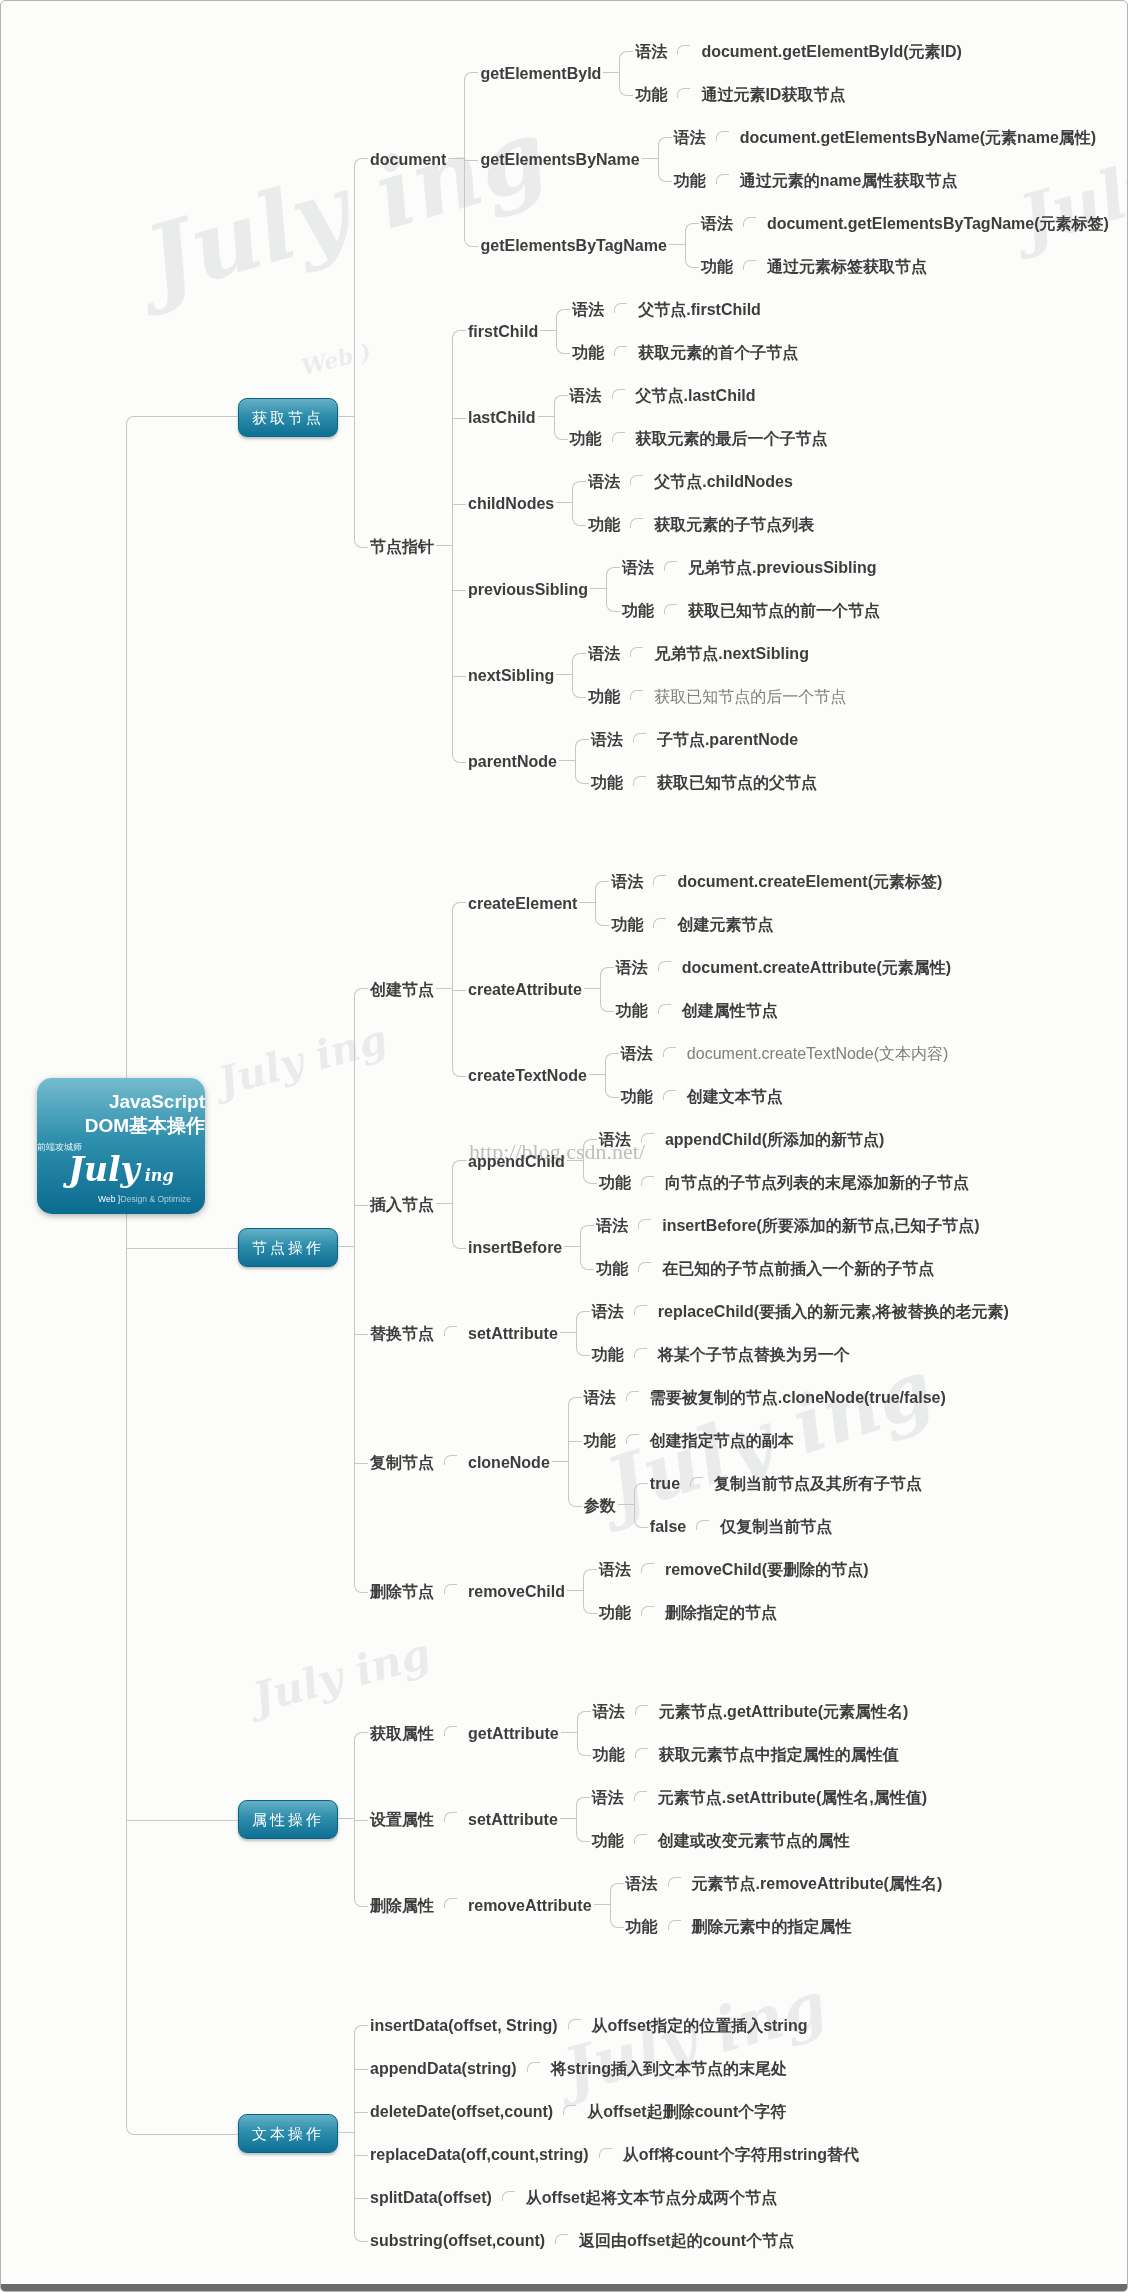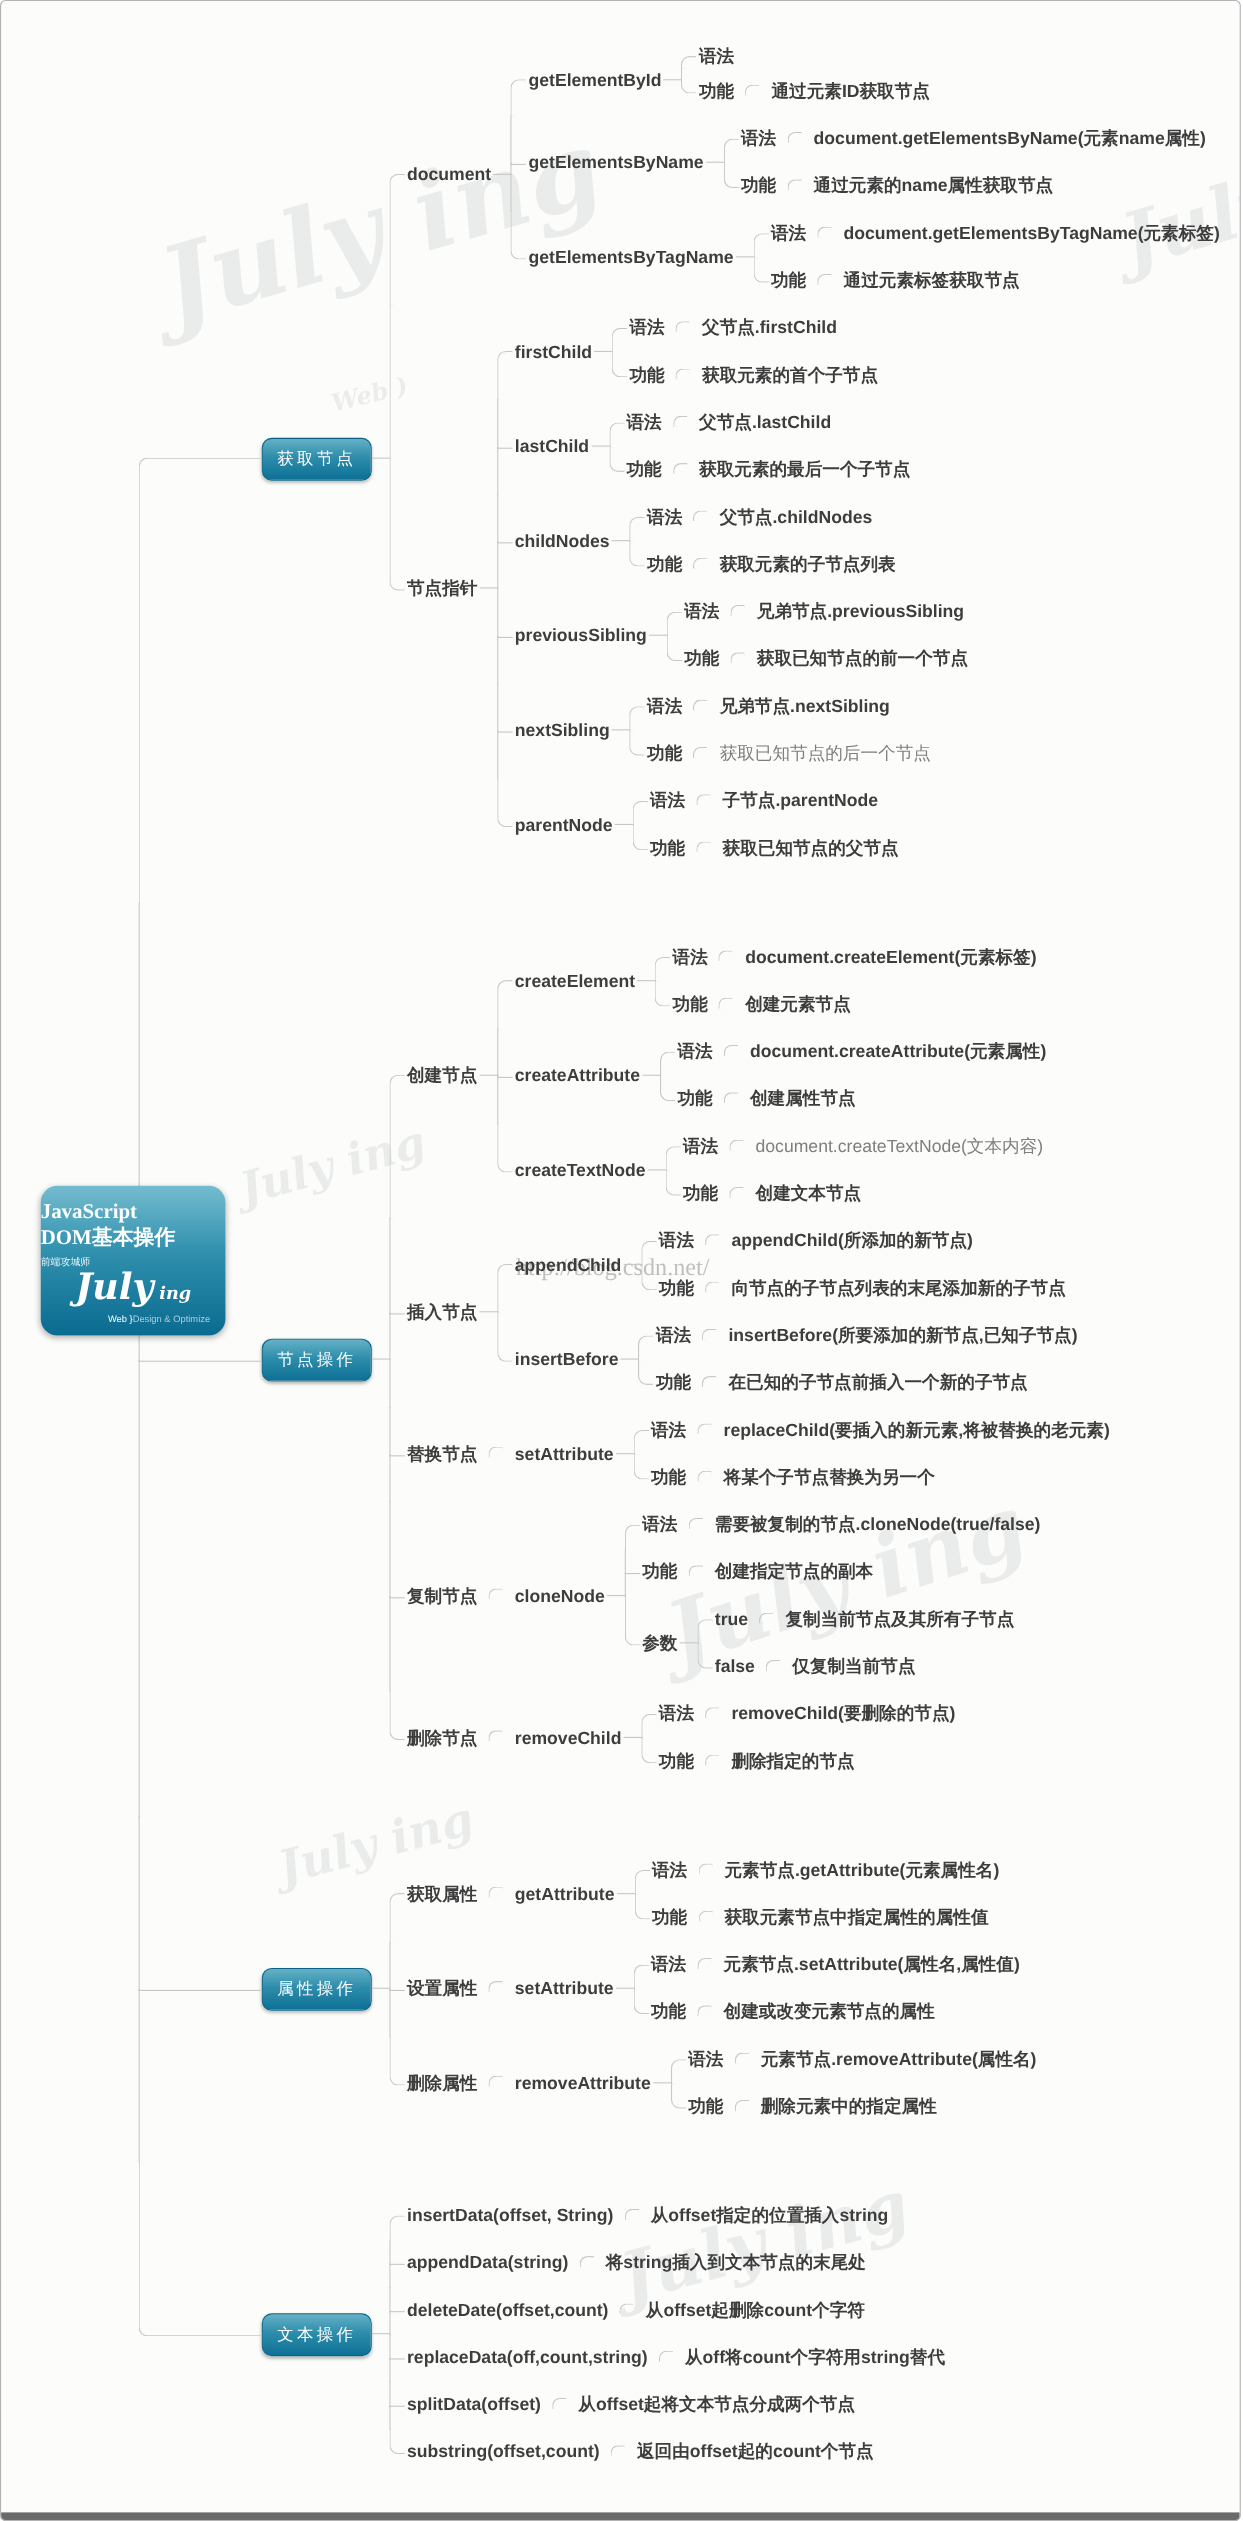--- a/index.html
+++ b/index.html
@@ -46,21 +46,21 @@
 
   
   .label.badge{background:linear-gradient(180deg,#64b1c6 0%,#2e8dab 45%,#0d7095 100%);
       color:#fff;font-weight:400;font-size:15px;letter-spacing:3px;padding:8px 13px;
       border-radius:9px;border:1px solid #0b6488;box-shadow:0 2px 3px rgba(0,0,0,0.25);}
 
   
   .root-card{position:relative;z-index:3;width:168px;height:136px;border-radius:15px;flex:none;
       background:linear-gradient(180deg,#74bccf 0%,#2f8fad 45%,#0a6b90 100%);
       box-shadow:0 2px 6px rgba(0,0,0,0.3);color:#fff;display:flex;flex-direction:column;}
-  .rc-title{font-size:19px;font-weight:700;text-align:left;line-height:1.28;margin-top:12px;font-family:Liberation Serif, serif;}
+  .rc-title{font-size:19px;font-weight:700;text-align:right;line-height:1.28;margin-top:12px;}
   .rc-tag{font-size:9px;padding-right:10px;margin-top:2px;color:#e9f4f8;}
   .rc-sig{font-family:"DejaVu Serif",serif;font-style:italic;text-align:center;margin-top:-4px;}
   .rc-sig .big{font-size:33px;font-weight:700;}
   .rc-sig .small{font-size:16px;font-weight:700;}
   .rc-foot{display:flex;justify-content:flex-end;padding:0 14px;font-size:8.5px;margin-top:auto;margin-bottom:10px;}
   .rc-foot .r{color:#a9cfdd;}
 </style>
 </head>
 <body>
 
@@ -97,20 +97,25 @@
             <div class="label badge">获取节点</div>
             <div class="children">
               <div class="node">
                 <div class="label">document</div>
                 <div class="children">
                   <div class="node">
                     <div class="label">getElementById</div>
                     <div class="children">
                       <div class="node">
                         <div class="label">语法</div>
+                        <div class="children solo">
+                          <div class="node leaf">
+                            <div class="label">document.getElementById(元素ID)</div>
+                          </div>
+                        </div>
                       </div>
                       <div class="node">
                         <div class="label">功能</div>
                         <div class="children solo">
                           <div class="node leaf">
                             <div class="label">通过元素ID获取节点</div>
                           </div>
                         </div>
                       </div>
                     </div>

